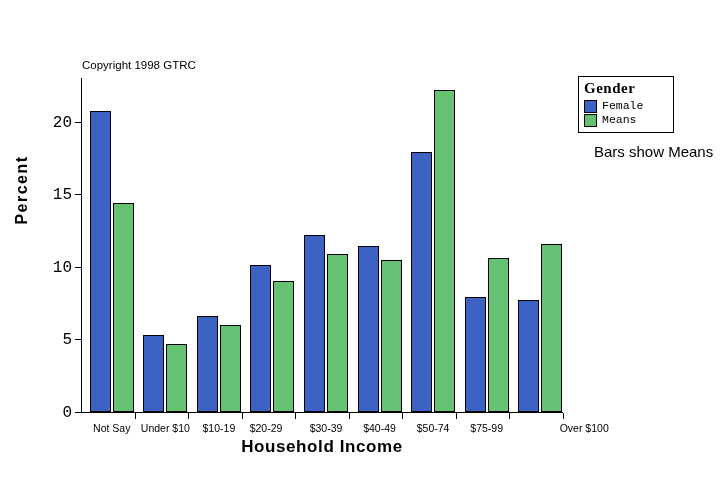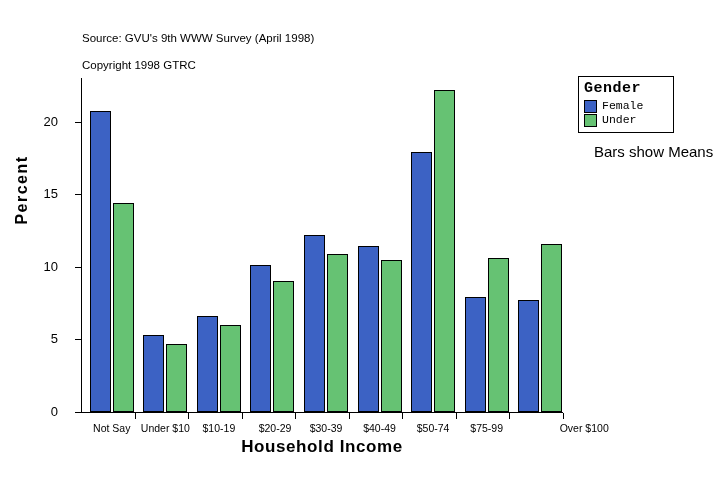--- a/index.html
+++ b/index.html
@@ -60,24 +60,24 @@
   .ytick {
     position: absolute;
     left: -6px;
     width: 6px;
     height: 1px;
     background: #000;
   }
   .ylabel {
     position: absolute;
     right: 100%;
-    margin-right: 23px;
+    margin-right: 9px;
     top: -8px;
-    font-size: 13px;
-    font-family: Liberation Sans, sans-serif;
+    font-size: 16px;
+    font-family: Liberation Mono, monospace;
     white-space: nowrap;
   }
   .ytick-wrap {
     position: absolute;
     left: 0;
     width: 0;
     height: 0;
   }
 
   
@@ -140,21 +140,21 @@
     position: absolute;
     left: 578px;
     top: 76px;
     width: 96px;
     border: 1px solid #000;
     background: #fff;
     padding: 3px 5px 5px 5px;
     box-sizing: border-box;
   }
   #legend-title {
-    font-family: Liberation Mono, monospace;
+    font-family: Liberation Serif, serif;
     font-size: 15px;
     font-weight: bold;
     letter-spacing: 0.5px;
     margin-bottom: 3px;
     line-height: 1.15;
   }
   .legend-row {
     display: flex;
     align-items: center;
     margin-top: 1px;
@@ -179,21 +179,20 @@
     font-size: 15px;
     font-family: "Liberation Sans", sans-serif;
     white-space: nowrap;
   }
 </style>
 </head>
 <body>
 
 <div id="chart-root">
 
-  <div class="note" id="note-source">Source: GVU's 9th WWW Survey (April 1998)</div>
   <div class="note" id="note-copyright">Copyright 1998 GTRC</div>
 
   <div id="y-axis-title">Percent</div>
   <div id="x-axis-title">Household Income</div>
 
   <div id="plot-area">
     <div id="axis-y"></div>
     <div id="axis-x"></div>
     <div id="y-ticks-layer">
         <div class="ytick-wrap" style="top: 334px;">
@@ -245,36 +244,36 @@
         <div class="bar male" title="Male $50-74: 22.2" style="left: 353.111px; width: 21px; height: 322.383px; background: rgb(102, 194, 115);"></div>
         <div class="bar female" title="Female $75-99: 7.9" style="left: 383.667px; width: 21px; height: 114.722px; background: rgb(60, 98, 196);"></div>
         <div class="bar male" title="Male $75-99: 10.6" style="left: 406.667px; width: 21px; height: 153.93px; background: rgb(102, 194, 115);"></div>
         <div class="bar female" title="Female Over $100: 7.7" style="left: 437.222px; width: 21px; height: 111.817px; background: rgb(60, 98, 196);"></div>
         <div class="bar male" title="Male Over $100: 11.6" style="left: 460.222px; width: 21px; height: 168.452px; background: rgb(102, 194, 115);"></div>
       </div>
     <div id="cat-labels-layer">
         <div class="cat-label" style="left: 30.7778px;">Not Say</div>
         <div class="cat-label" style="left: 84.3333px;">Under $10</div>
         <div class="cat-label" style="left: 137.889px;">$10-19</div>
-        <div class="cat-label" style="left: 194px;">$20-29</div>
+        <div class="cat-label" style="left: 185px;">$20-29</div>
         <div class="cat-label" style="left: 245px;">$30-39</div>
         <div class="cat-label" style="left: 298.556px;">$40-49</div>
         <div class="cat-label" style="left: 352.111px;">$50-74</div>
         <div class="cat-label" style="left: 405.667px;">$75-99</div>
         <div class="cat-label" style="left: 459.222px; margin-left: 44px;">Over $100</div>
       </div>
   </div>
 
   <div id="legend-box">
     <div id="legend-title">Gender</div>
     <div class="legend-row">
       <span class="legend-swatch" style="background:#3c62c4"></span>
       <span class="legend-label">Female</span>
     </div>
     <div class="legend-row">
       <span class="legend-swatch" style="background:#66c273"></span>
-      <span class="legend-label">Under</span>
+      <span class="legend-label">Means</span>
     </div>
   </div>
 
   <div id="legend-footnote">Bars show Means</div>
 
 </div>
 
 </body></html>

